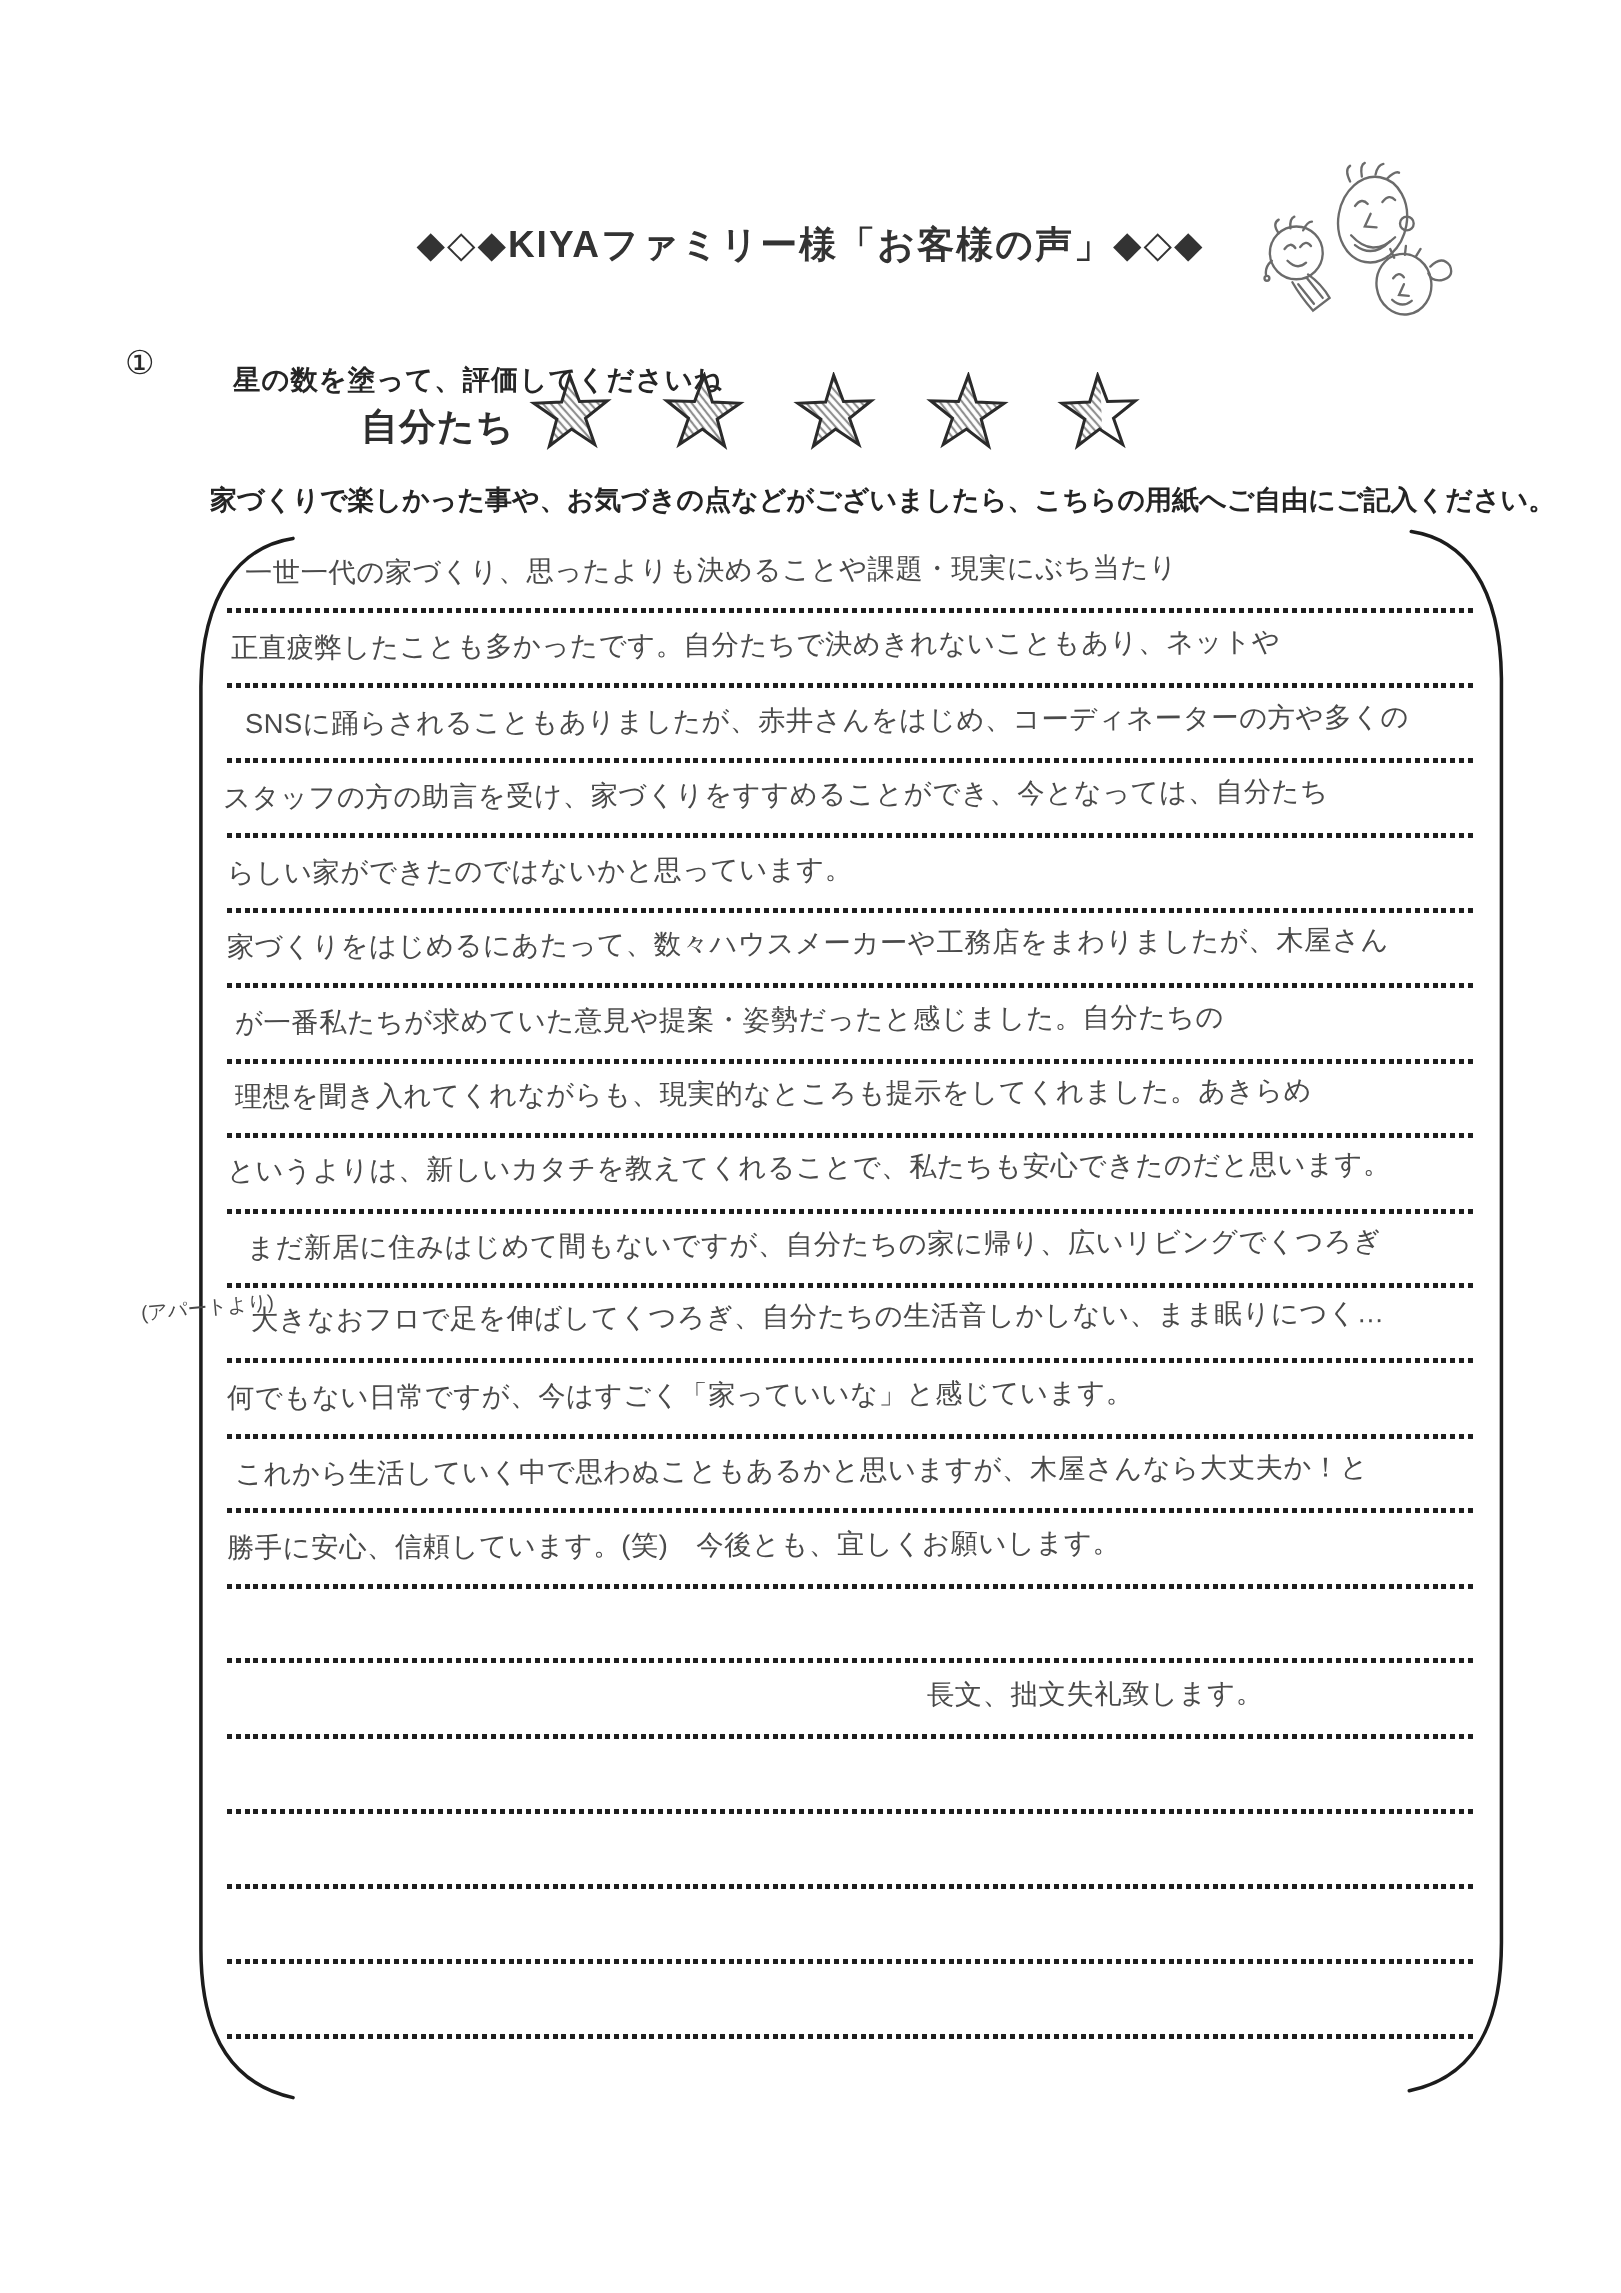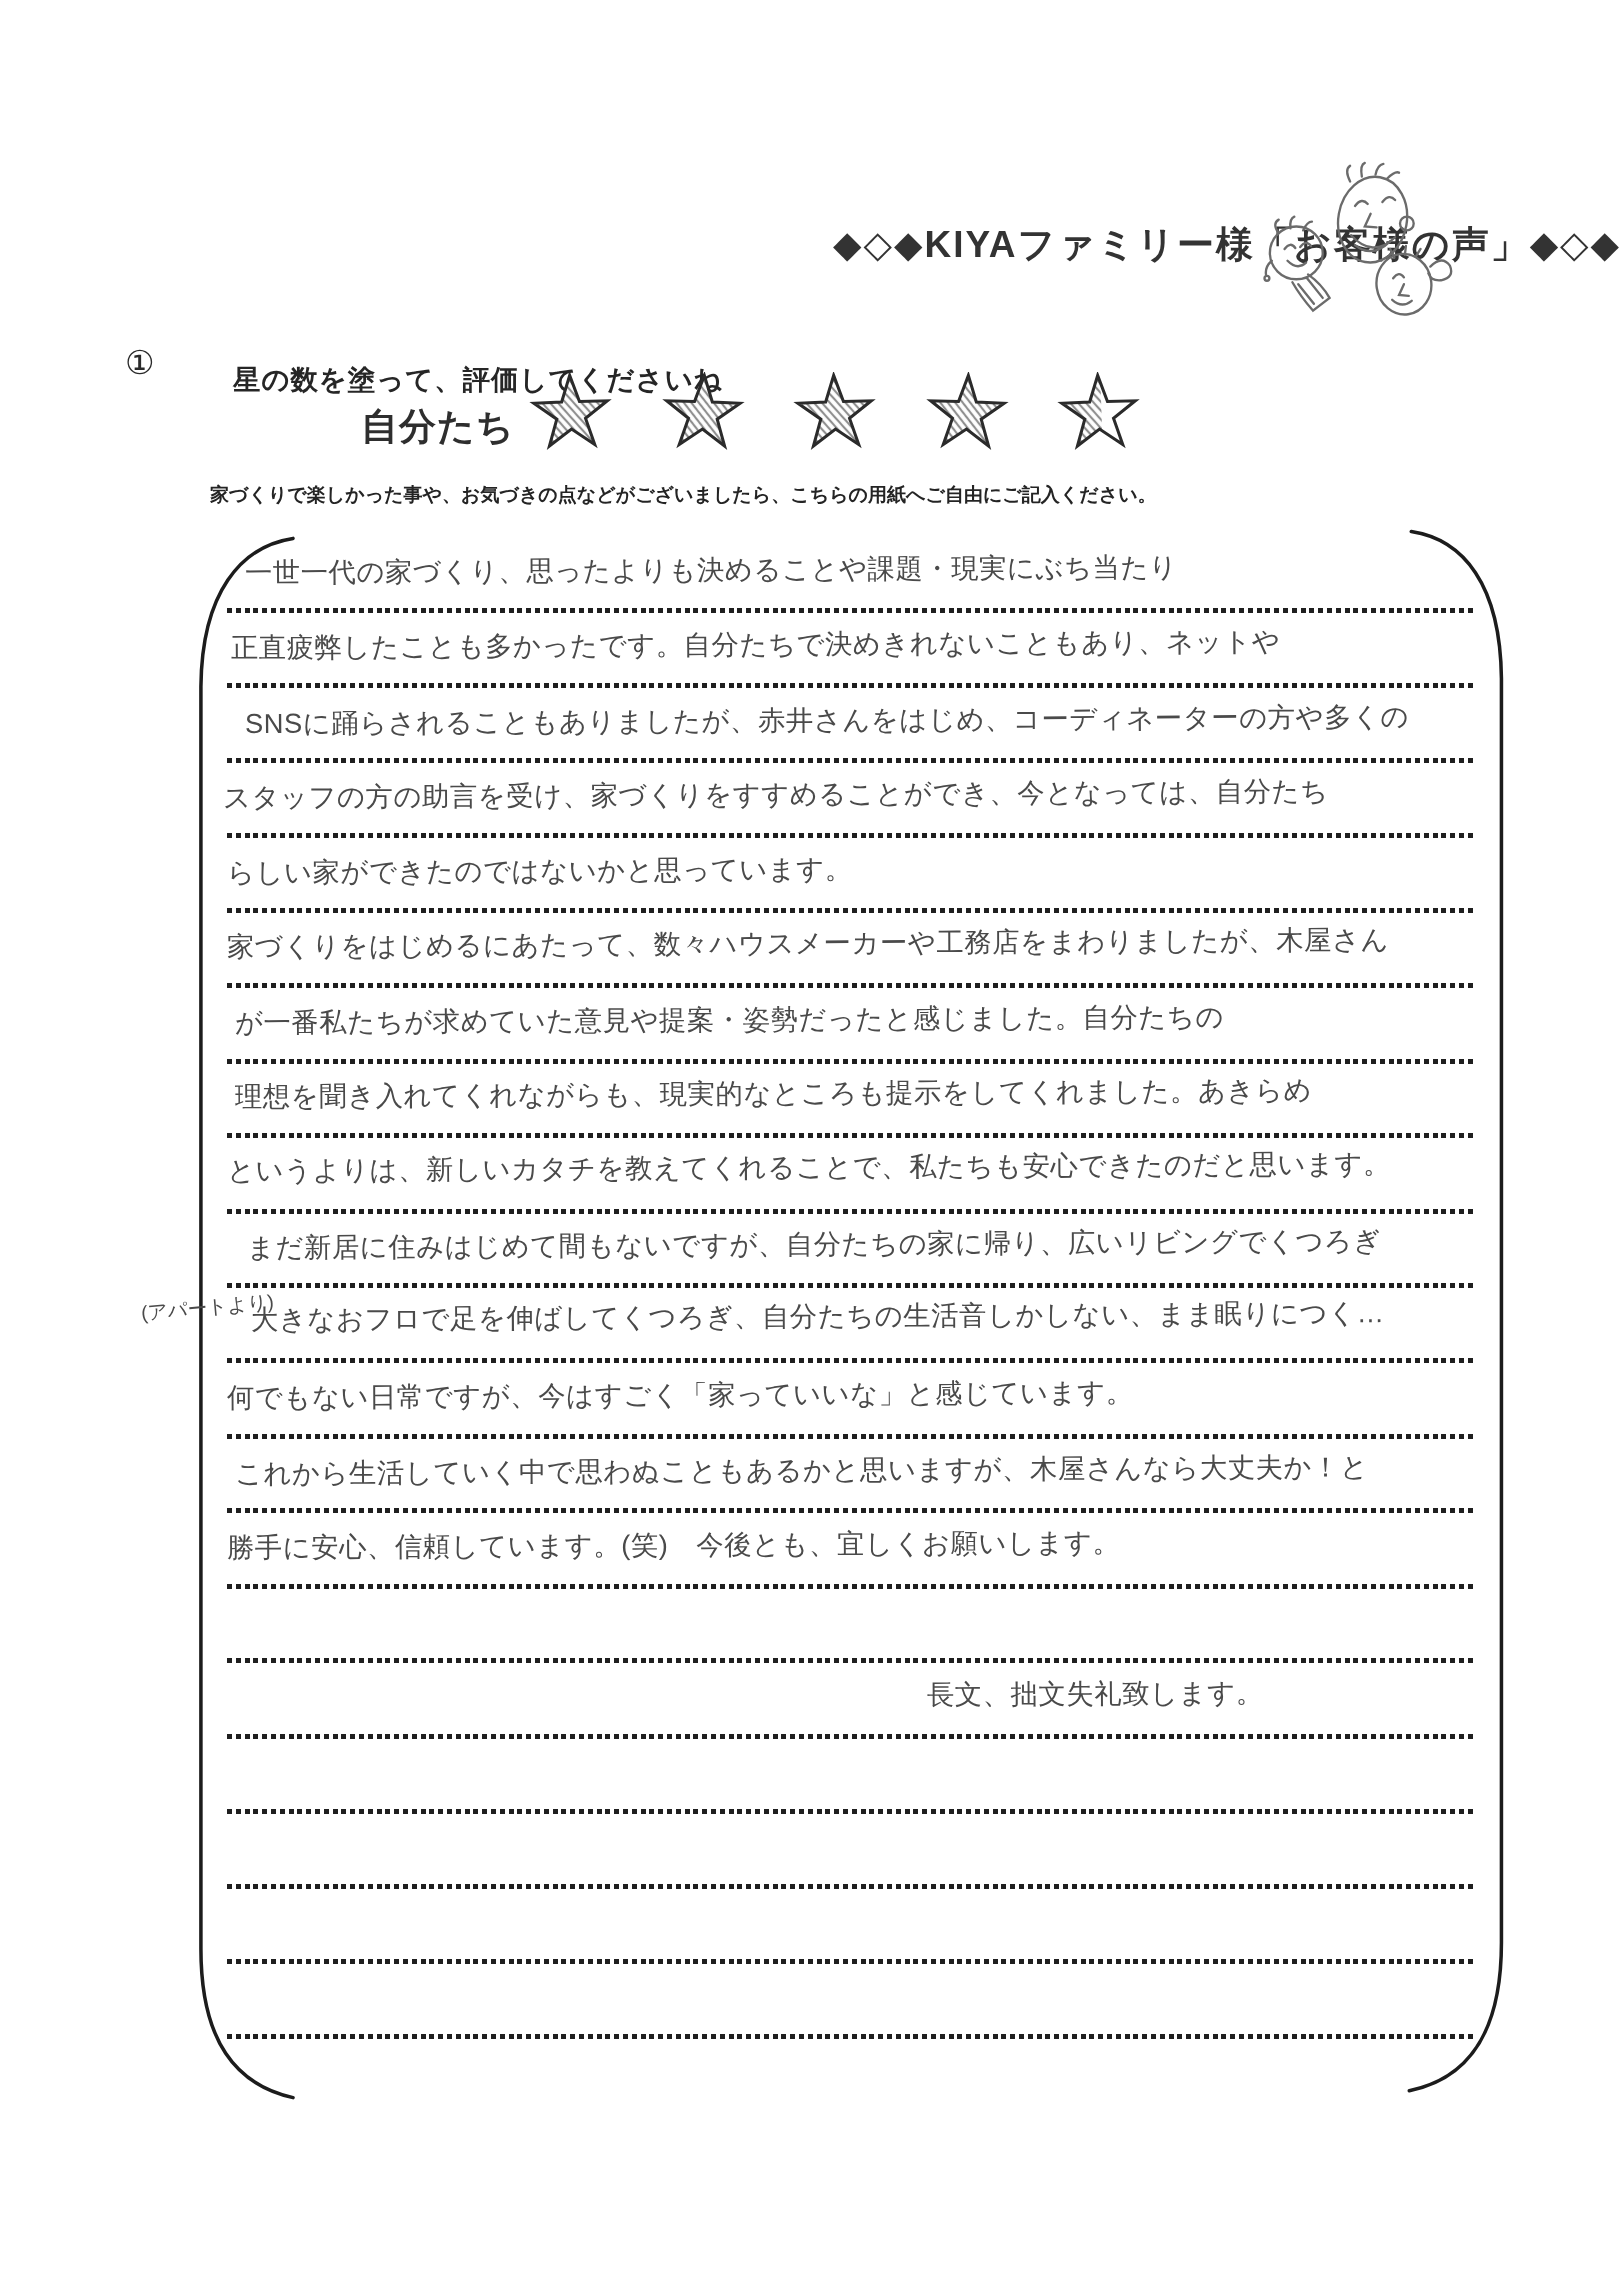--- a/index.html
+++ b/index.html
@@ -2,30 +2,30 @@
 <html><head>
 <meta charset="utf-8">
 <style>
   html,body{margin:0;padding:0;}
   body{
     width:1621px;height:2294px;position:relative;overflow:hidden;
     background:#ffffff;color:#1d1d1d;
     font-family:"Liberation Sans","DejaVu Sans",sans-serif;
   }
   #title{
-    position:absolute;top:220px;left:0;right:0;text-align:right;
+    position:absolute;top:220px;left:0;right:0;text-align:center;
     font-size:37px;font-weight:bold;letter-spacing:2px;color:#333;
   }
   #q-number{position:absolute;top:343px;left:125px;font-size:33px;color:#2a2a2a;}
   #q-prompt{position:absolute;top:347px;left:233px;font-size:27.4px;font-weight:bold;color:#262626;letter-spacing:1px;margin-top:15px;}
   #rating-label{position:absolute;top:402px;left:361px;font-size:37px;font-weight:bold;color:#2e2e2e;letter-spacing:1px;}
   #stars{position:absolute;top:372px;left:529px;display:flex;gap:48px;}
   .star{width:84px;height:84px;display:block;}
   #instruction{
-    position:absolute;top:482px;left:210px;font-size:19px;font-weight:bold;
+    position:absolute;top:482px;left:210px;font-size:27px;font-weight:bold;
     color:#242424;letter-spacing:0px;white-space:nowrap;
   }
   #box-svg,#doodle{position:absolute;pointer-events:none;}
   #box-svg{top:0;left:0;}
   #doodle{top:157px;left:1257px;}
   .rule{
     position:absolute;left:227px;width:1247px;height:4.9px;
     background:repeating-linear-gradient(90deg,#1f1f1f 0 4.9px,transparent 4.9px 8.8px);
   }
   .hw{

